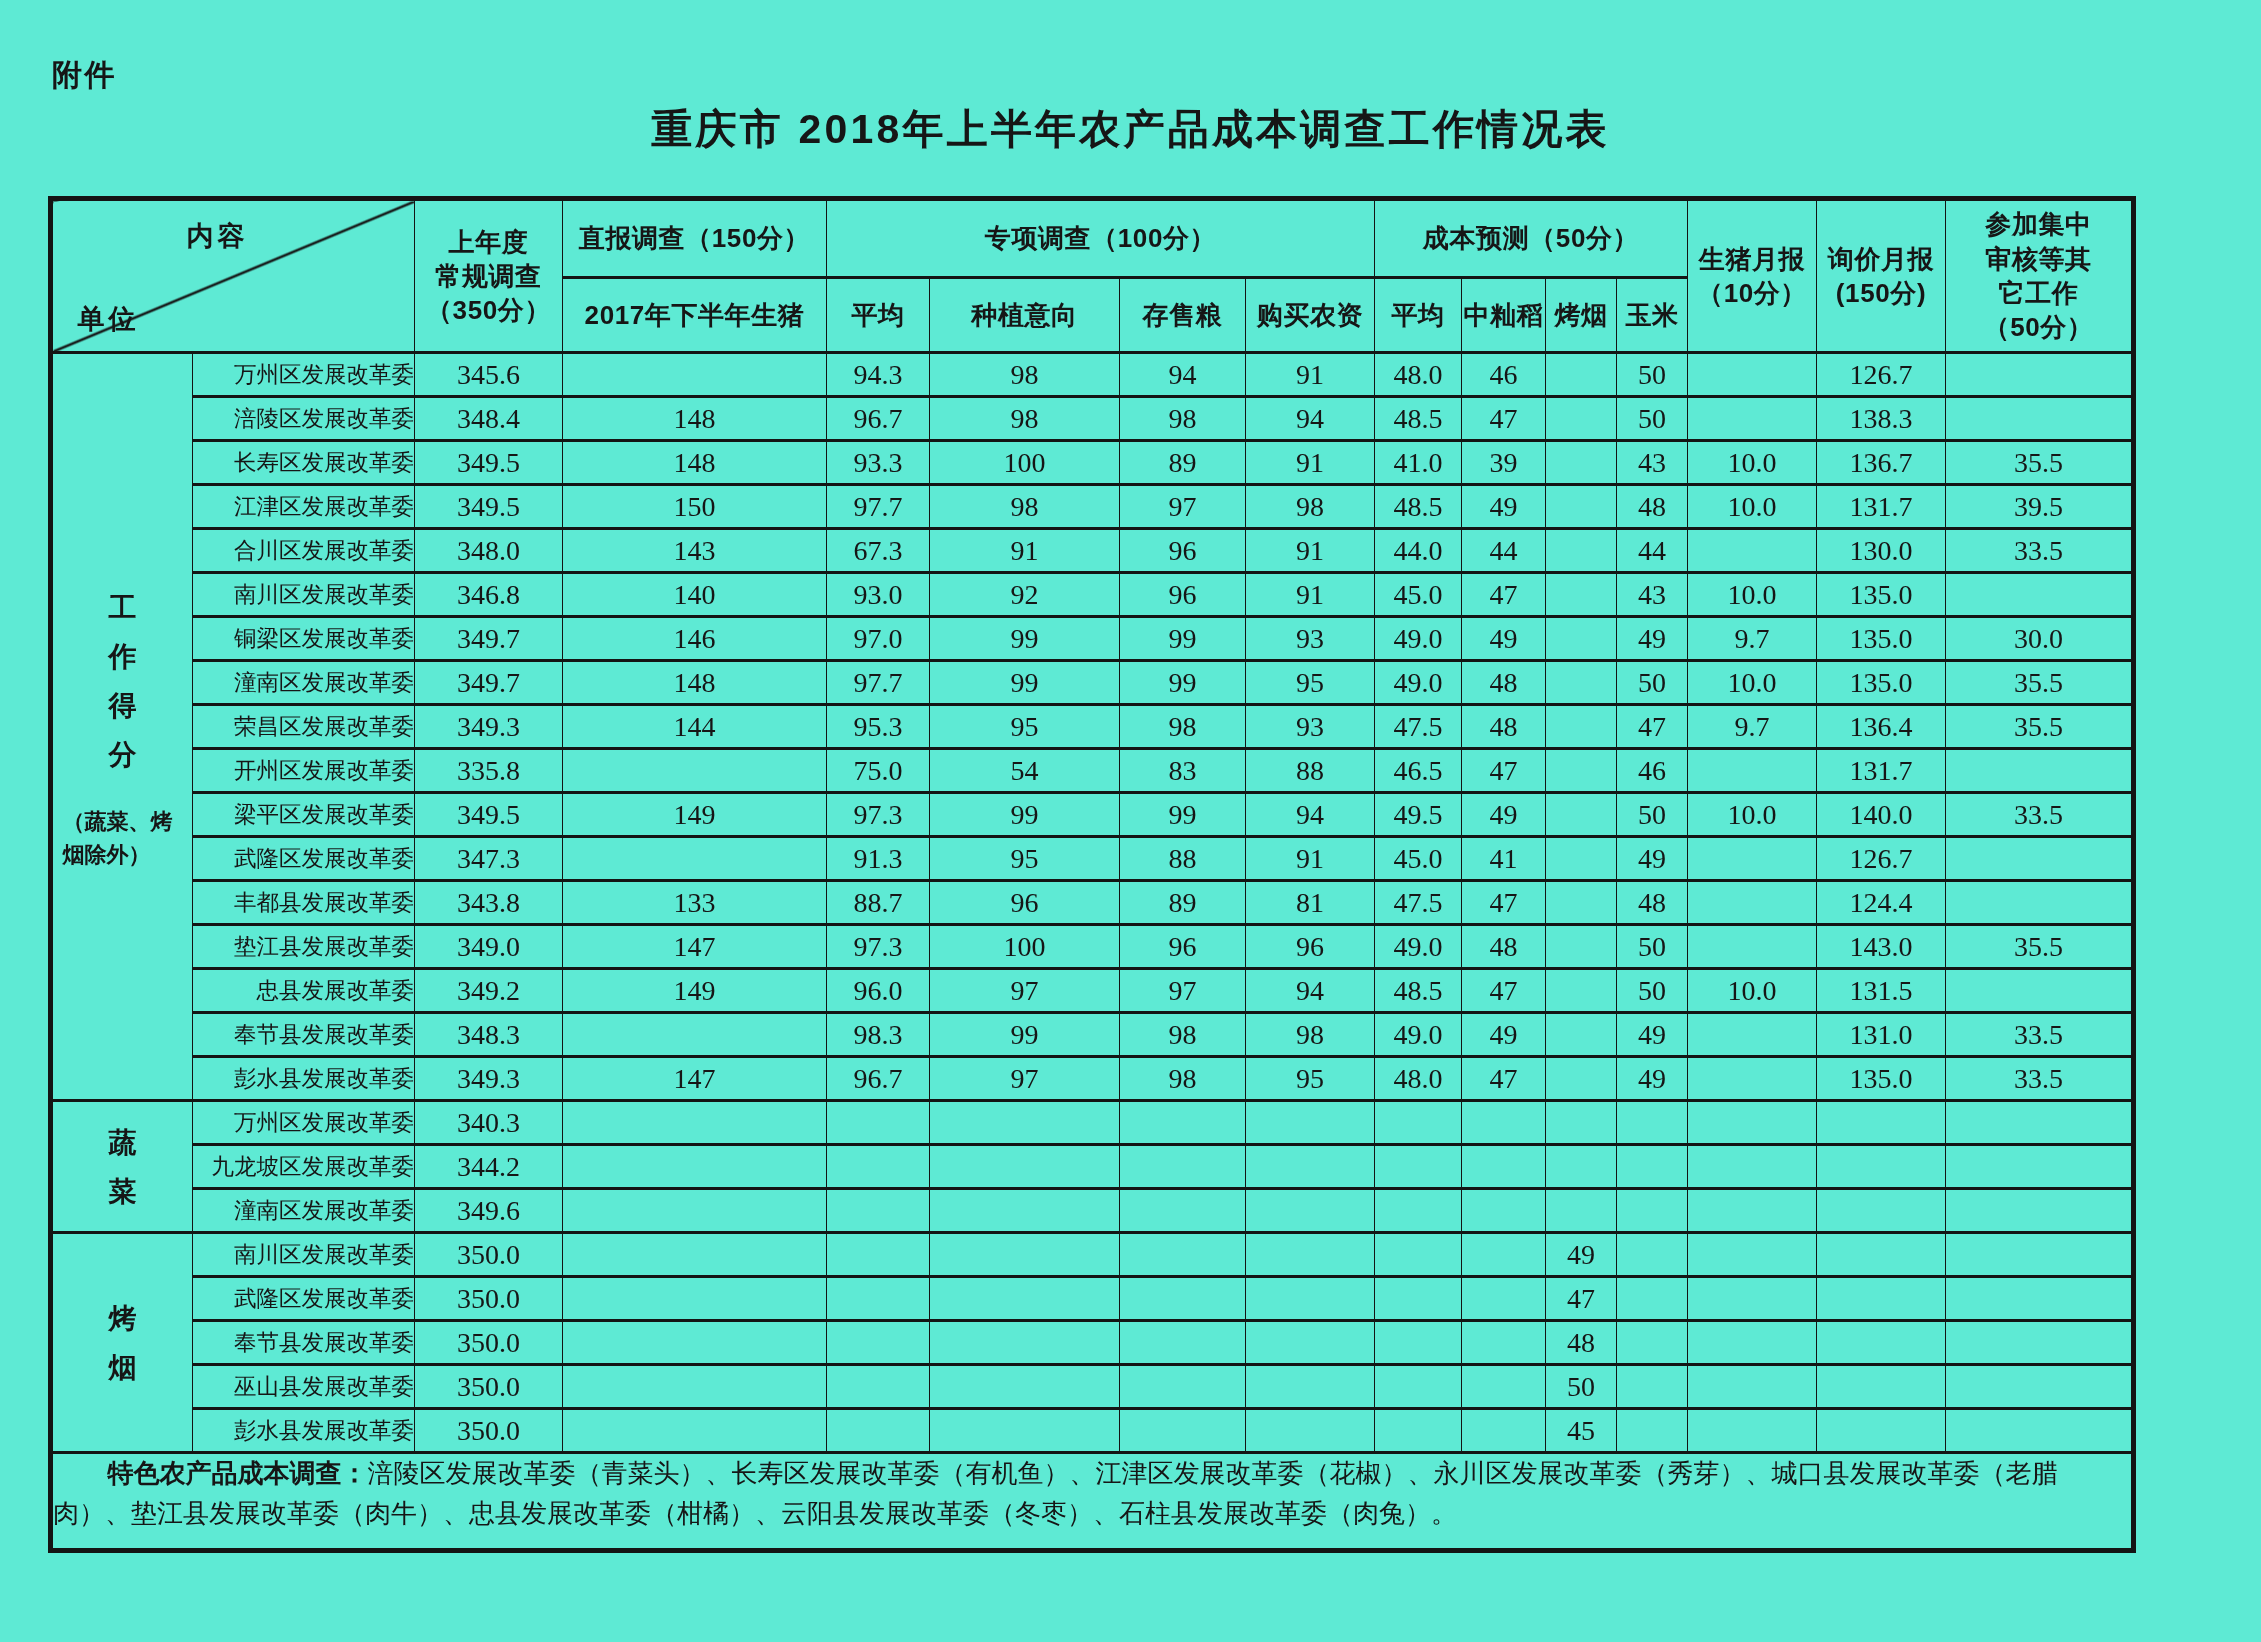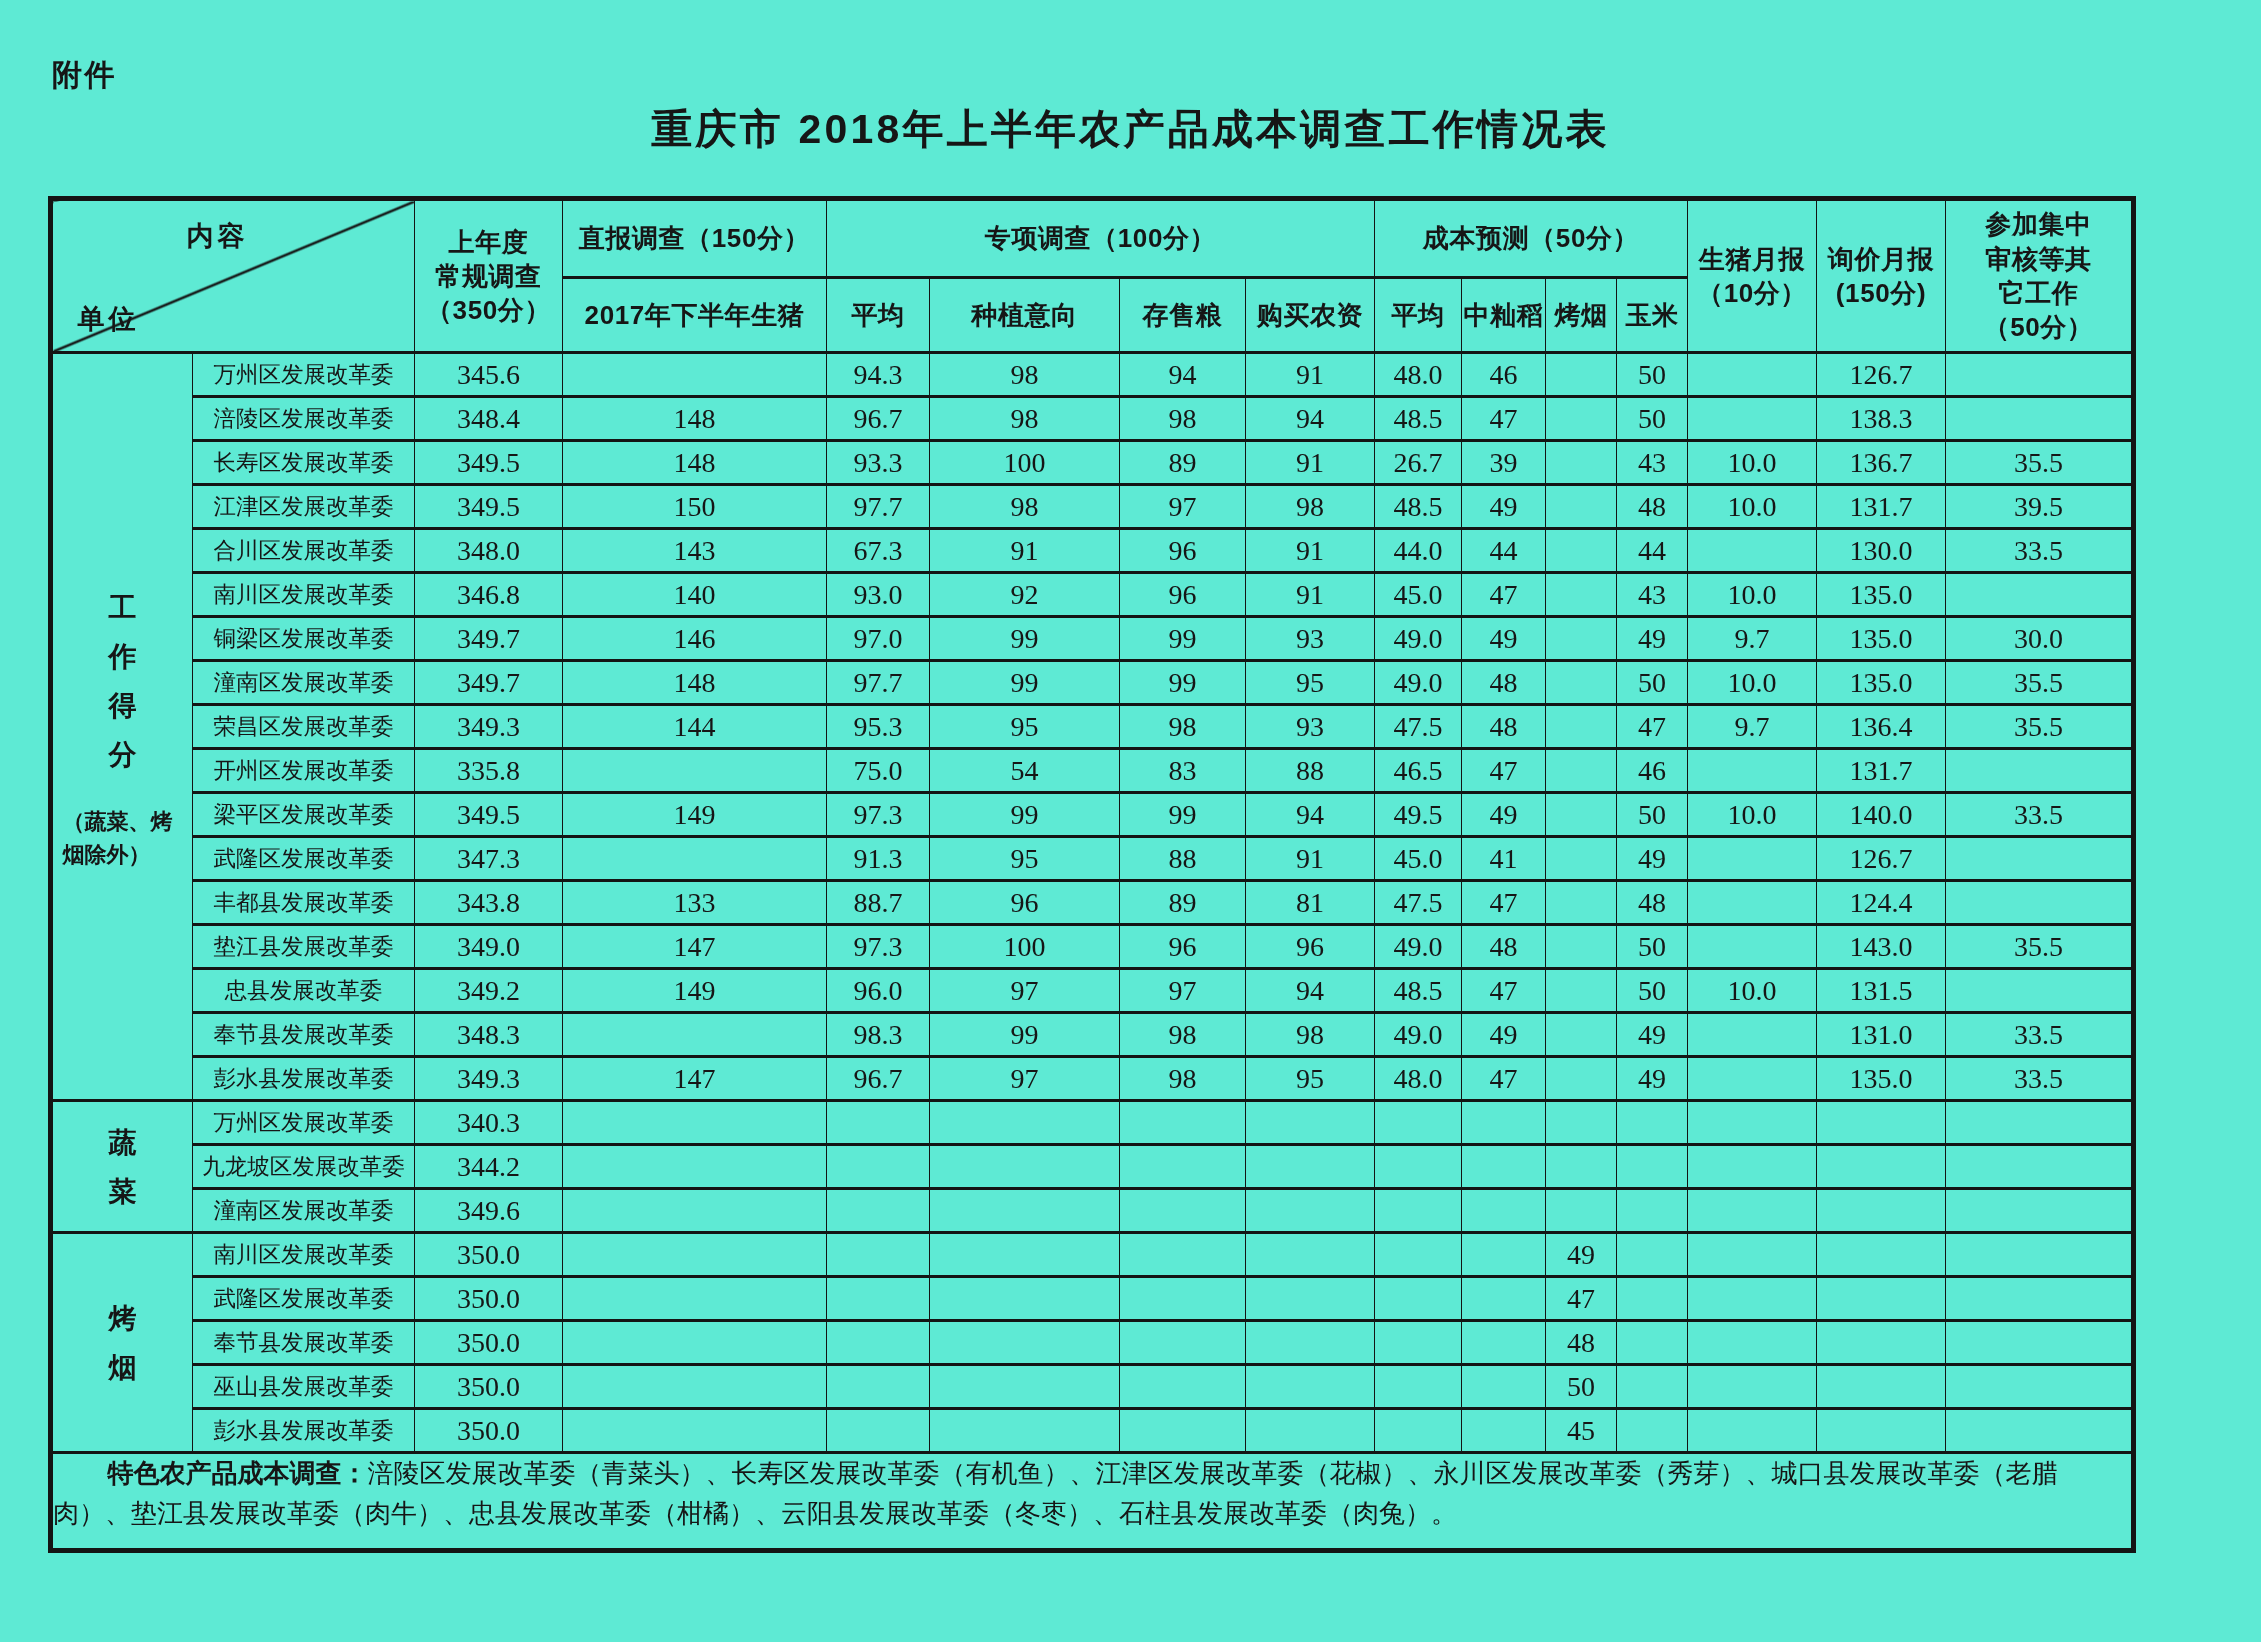--- a/index.html
+++ b/index.html
@@ -84,21 +84,21 @@
   }
   .gnote {
     margin: 26px auto 0;
     width: 120px;
     font: bold 22px "Liberation Serif","DejaVu Serif",serif;
     line-height: 1.5;
     text-align: left;
   }
   td.unit-cell {
     font: 22.5px "Liberation Serif","DejaVu Serif",serif;
-    text-align: center;
+    text-align: right;
     padding-left: 6.4px;
     white-space: nowrap;
     vertical-align: middle;
   }
   td.val-cell {
     font: 28px "Liberation Serif","DejaVu Serif",serif;
     text-align: center;
     vertical-align: middle;
   }
   tr.note-row { height: 98px; }
@@ -214,21 +214,21 @@
           <td class="val-cell"></td>
         </tr>
         <tr class="data">
           <td class="unit-cell">长寿区发展改革委</td>
           <td class="val-cell">349.5</td>
           <td class="val-cell">148</td>
           <td class="val-cell">93.3</td>
           <td class="val-cell">100</td>
           <td class="val-cell">89</td>
           <td class="val-cell">91</td>
-          <td class="val-cell">26.7</td>
+          <td class="val-cell">41.0</td>
           <td class="val-cell">39</td>
           <td class="val-cell"></td>
           <td class="val-cell">43</td>
           <td class="val-cell">10.0</td>
           <td class="val-cell">136.7</td>
           <td class="val-cell">35.5</td>
         </tr>
         <tr class="data">
           <td class="unit-cell">江津区发展改革委</td>
           <td class="val-cell">349.5</td>

